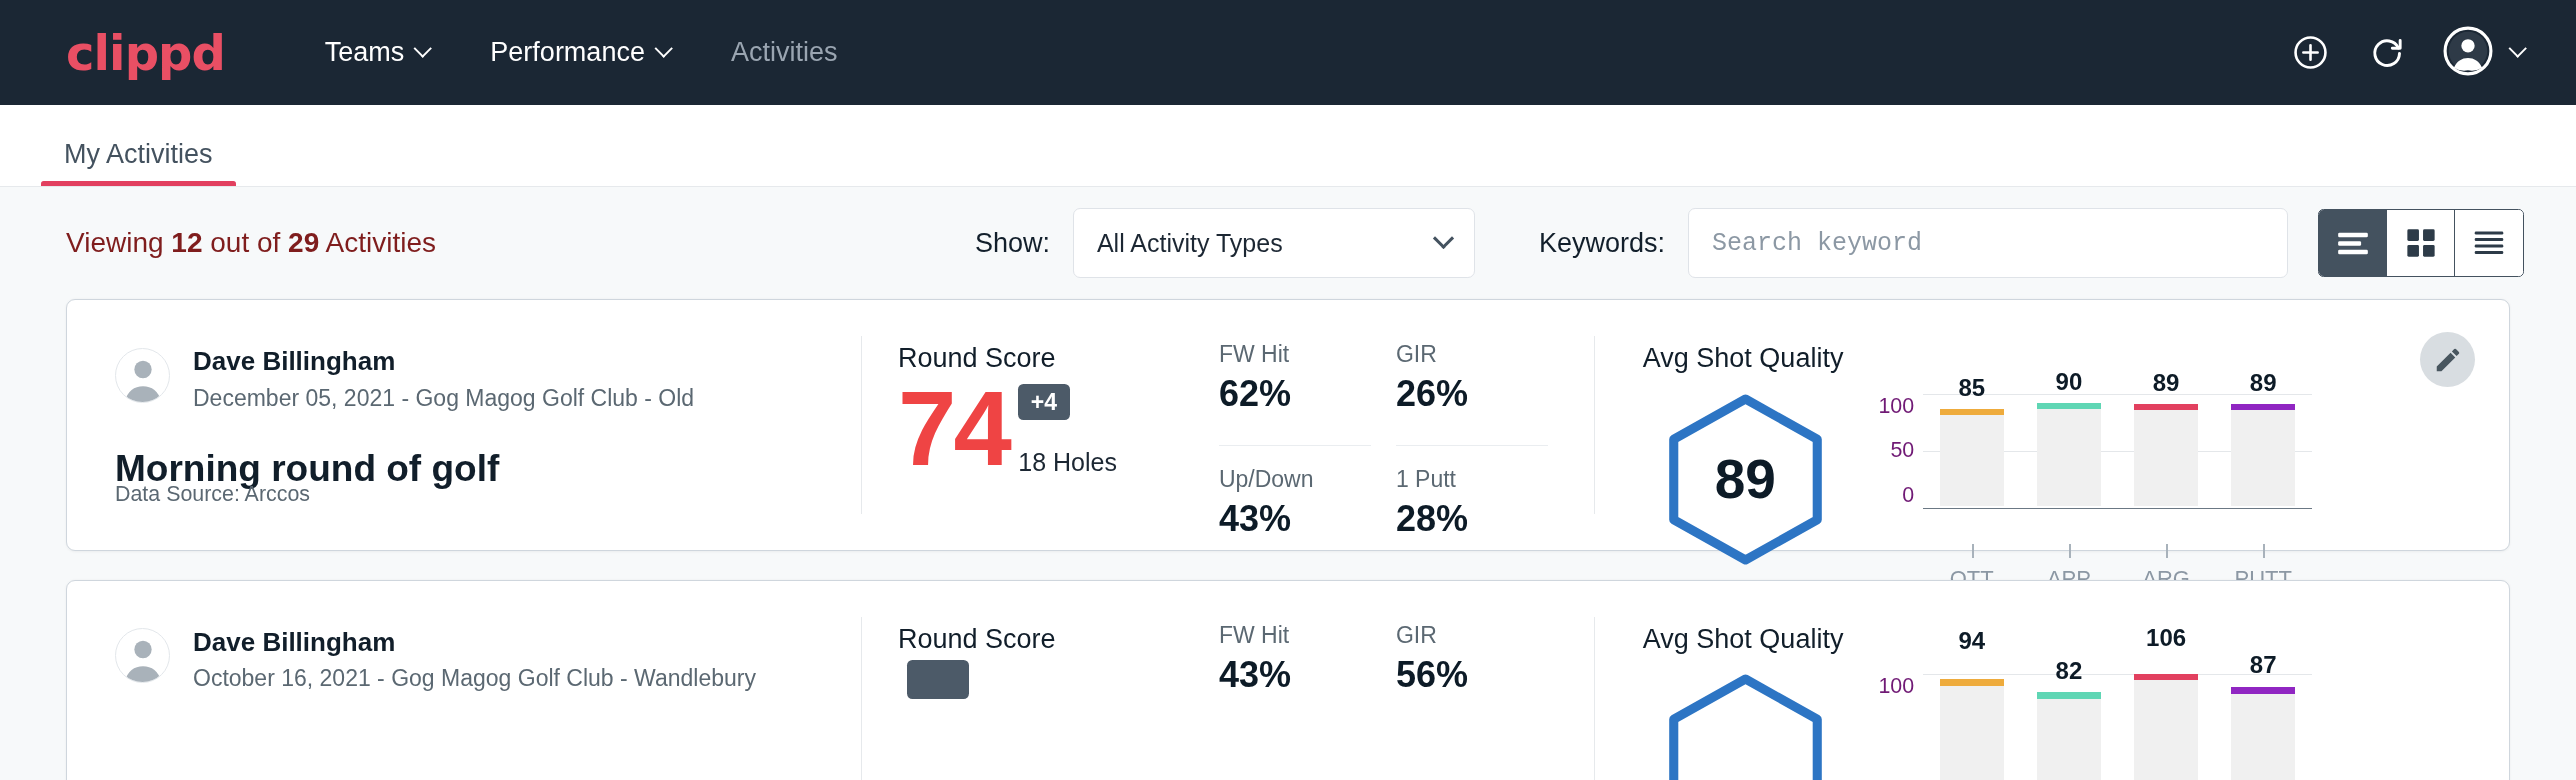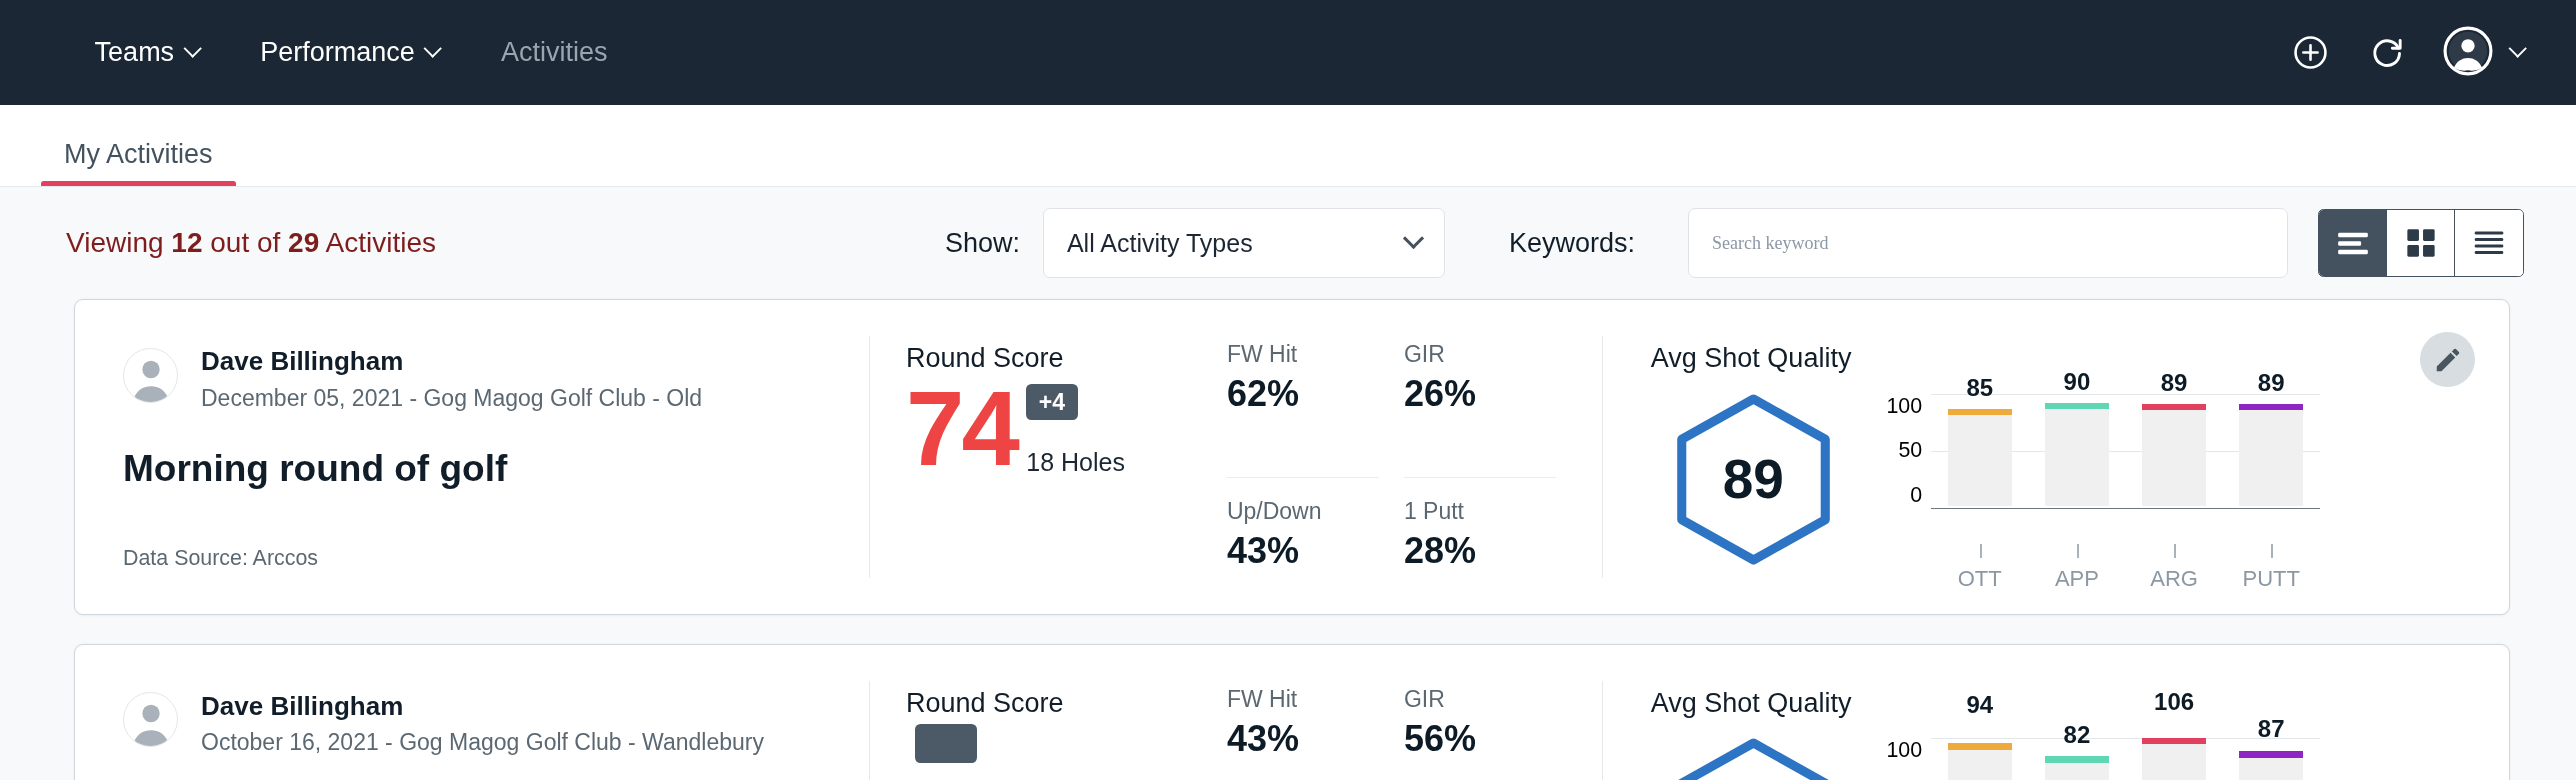--- a/index.html
+++ b/index.html
@@ -111,25 +111,24 @@
     border-bottom: 3.6px solid #44525f;
     transform: rotate(45deg) translate(-3.6px,-3.6px);
   }
   .kw-label { font-size: 27px; color: #121f2b; margin: 0 23px 0 64px; white-space: nowrap; }
   .search {
     width: 600px; height: 70px;
     background: #ffffff;
     border: 0.9px solid #dfe3e8;
     border-radius: 7.1px;
     padding: 0 23px;
-    font-size: 18px;
+    font-size: 25px;
     color: #1c2733;
-    font-family: Liberation Serif, serif;
+    font-family: Liberation Mono, monospace;
     outline: none;
-    margin-left: 30px;
   }
   .search::placeholder { color: #8c98a4; }
   .viewtoggle {
     margin-left: 30px;
     display: flex;
     border: 0.9px solid #44525f;
     border-radius: 5.4px;
     overflow: hidden;
     height: 68px;
   }
@@ -142,27 +141,26 @@
   }
   .vt-btn:last-child { border-right: none; }
   .vt-btn.active { background: #44525f; }
 
   
   .cards { padding: 0 66px; }
   .card {
     background: #ffffff;
     border: 0.9px solid #cfd6dd;
     border-radius: 9px;
-    height: 316px;
+    height: 252px;
     display: flex;
     align-items: stretch;
     position: relative;
     margin-bottom: 28.6px;
     box-shadow: 0 0.9px 2.7px rgba(0,0,0,0.05);
-    margin-left: 8px;
   }
   .col-info {
     width: 794px;
     padding: 45px 48px 0 48px;
     position: relative;
   }
   .who { display: flex; align-items: flex-start; gap: 23px; }
   .av {
     width: 55px; height: 55px; border-radius: 50%;
     background: #ffffff;
@@ -212,21 +210,21 @@
   }
   .hexbox { position: relative; display: flex; align-items: center; justify-content: center; }
 
   
   .chart { flex: 1; padding-left: 21.4px; padding-top: 7.1px; max-width: 464px; }
   .chart-inner { display: flex; height: 147px; }
   .yaxis {
     width: 54px;
     display: flex; flex-direction: column; justify-content: space-between;
     align-items: flex-end;
-    font-size: 21.4px; color: #000000;
+    font-size: 21.4px; color: #701a75;
     padding-right: 9px;
     height: 114px;
   }
   .plot { flex: 1; position: relative; height: 114px; }
   .gline { position: absolute; left: 0; right: 0; height: 0.9px; background: #e4e7ea; }
   .gline.base { background: #6b7884; height: 1.8px; }
   .bars { position: absolute; left: 0; right: 0; bottom: 1.8px; top: 0; display: flex; align-items: center; }
   .bcell { flex: 1; display: flex; flex-direction: column; align-items: center; justify-content: flex-end; height: 100%; position: relative; }
   .bar {
     width: 64px;
@@ -250,20 +248,21 @@
     border-radius: 50%;
     background: #d8dde1;
     display: flex; align-items: center; justify-content: center;
     cursor: pointer;
   }
 </style>
 </head>
 <body>
 
 <div class="topnav">
+  <div class="brand">clippd</div>
 
   <div class="nav-items">
     <div class="nav-item">
       <span>Teams</span>
       <span class="chev"></span>
     </div>
     <div class="nav-item">
       <span>Performance</span>
       <span class="chev"></span>
     </div>

